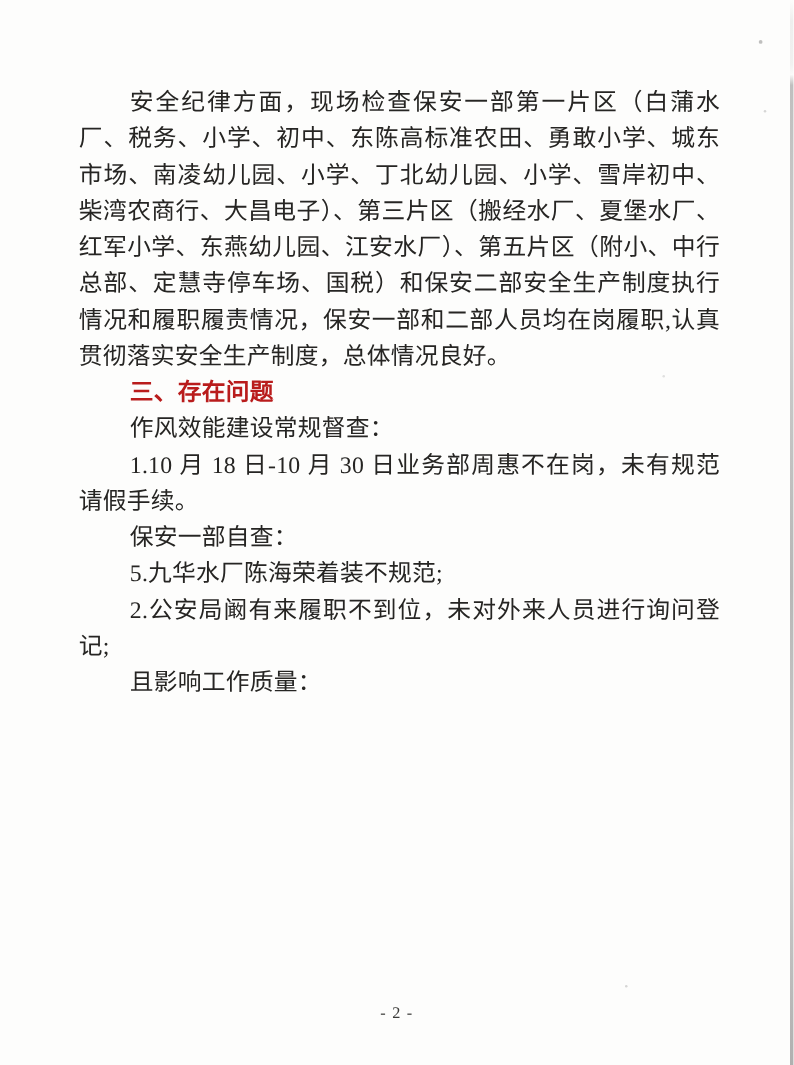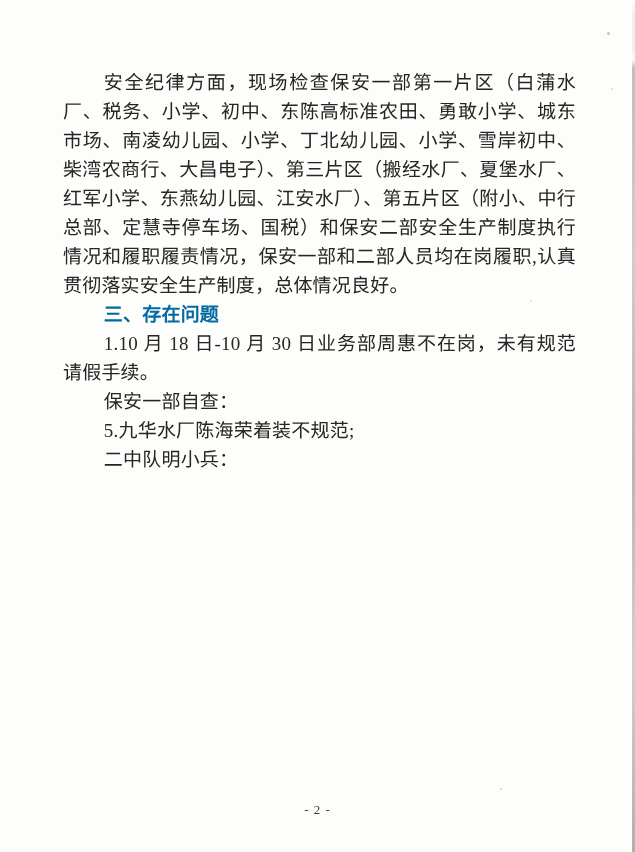--- a/index.html
+++ b/index.html
@@ -27,21 +27,21 @@
     letter-spacing: 0.2px;
   }
   .textblock p {
     margin: 0;
     padding: 0;
     text-indent: 2.15em;
   }
   .textblock p.heading {
     font-family: "Liberation Sans", "DejaVu Sans", sans-serif;
     font-weight: bold;
-    color: #0369a1;
+    color: #b91c1c;
   }
   .footer {
     position: absolute;
     top: 802px;
     left: 0;
     width: 100%;
     text-align: center;
     font-size: 13px;
     letter-spacing: 1px;
     color: #3a3a38;
@@ -80,24 +80,26 @@
   .speck.s4 { left: 530px; top: 300px; width: 2px; height: 2px; opacity: 0.25; }
 </style>
 </head>
 <body>
 
 <div class="page">
 
   <main class="textblock">
     <p class="body">安全纪律方面，现场检查保安一部第一片区（白蒲水厂、税务、小学、初中、东陈高标准农田、勇敢小学、城东市场、南凌幼儿园、小学、丁北幼儿园、小学、雪岸初中、柴湾农商行、大昌电子）、第三片区（搬经水厂、夏堡水厂、红军小学、东燕幼儿园、江安水厂）、第五片区（附小、中行总部、定慧寺停车场、国税）和保安二部安全生产制度执行情况和履职履责情况，保安一部和二部人员均在岗履职,认真贯彻落实安全生产制度，总体情况良好。</p>
     <p class="heading">三、存在问题</p>
+    <p class="body">作风效能建设常规督查：</p>
     <p class="body">1.10 月 18 日-10 月 30 日业务部周惠不在岗，未有规范请假手续。</p>
     <p class="body">保安一部自查：</p>
     <p class="body">5.九华水厂陈海荣着装不规范;</p>
-    <p class="body">二中队明小兵：</p>
+    <p class="body">2.公安局阚有来履职不到位，未对外来人员进行询问登记;</p>
+    <p class="body">且影响工作质量：</p>
   </main>
 
   <div class="footer">- 2 -</div>
 
   <div class="scan-edge"></div>
   <div class="speck s1"></div>
   <div class="speck s2"></div>
   <div class="speck s3"></div>
   <div class="speck s4"></div>
 

